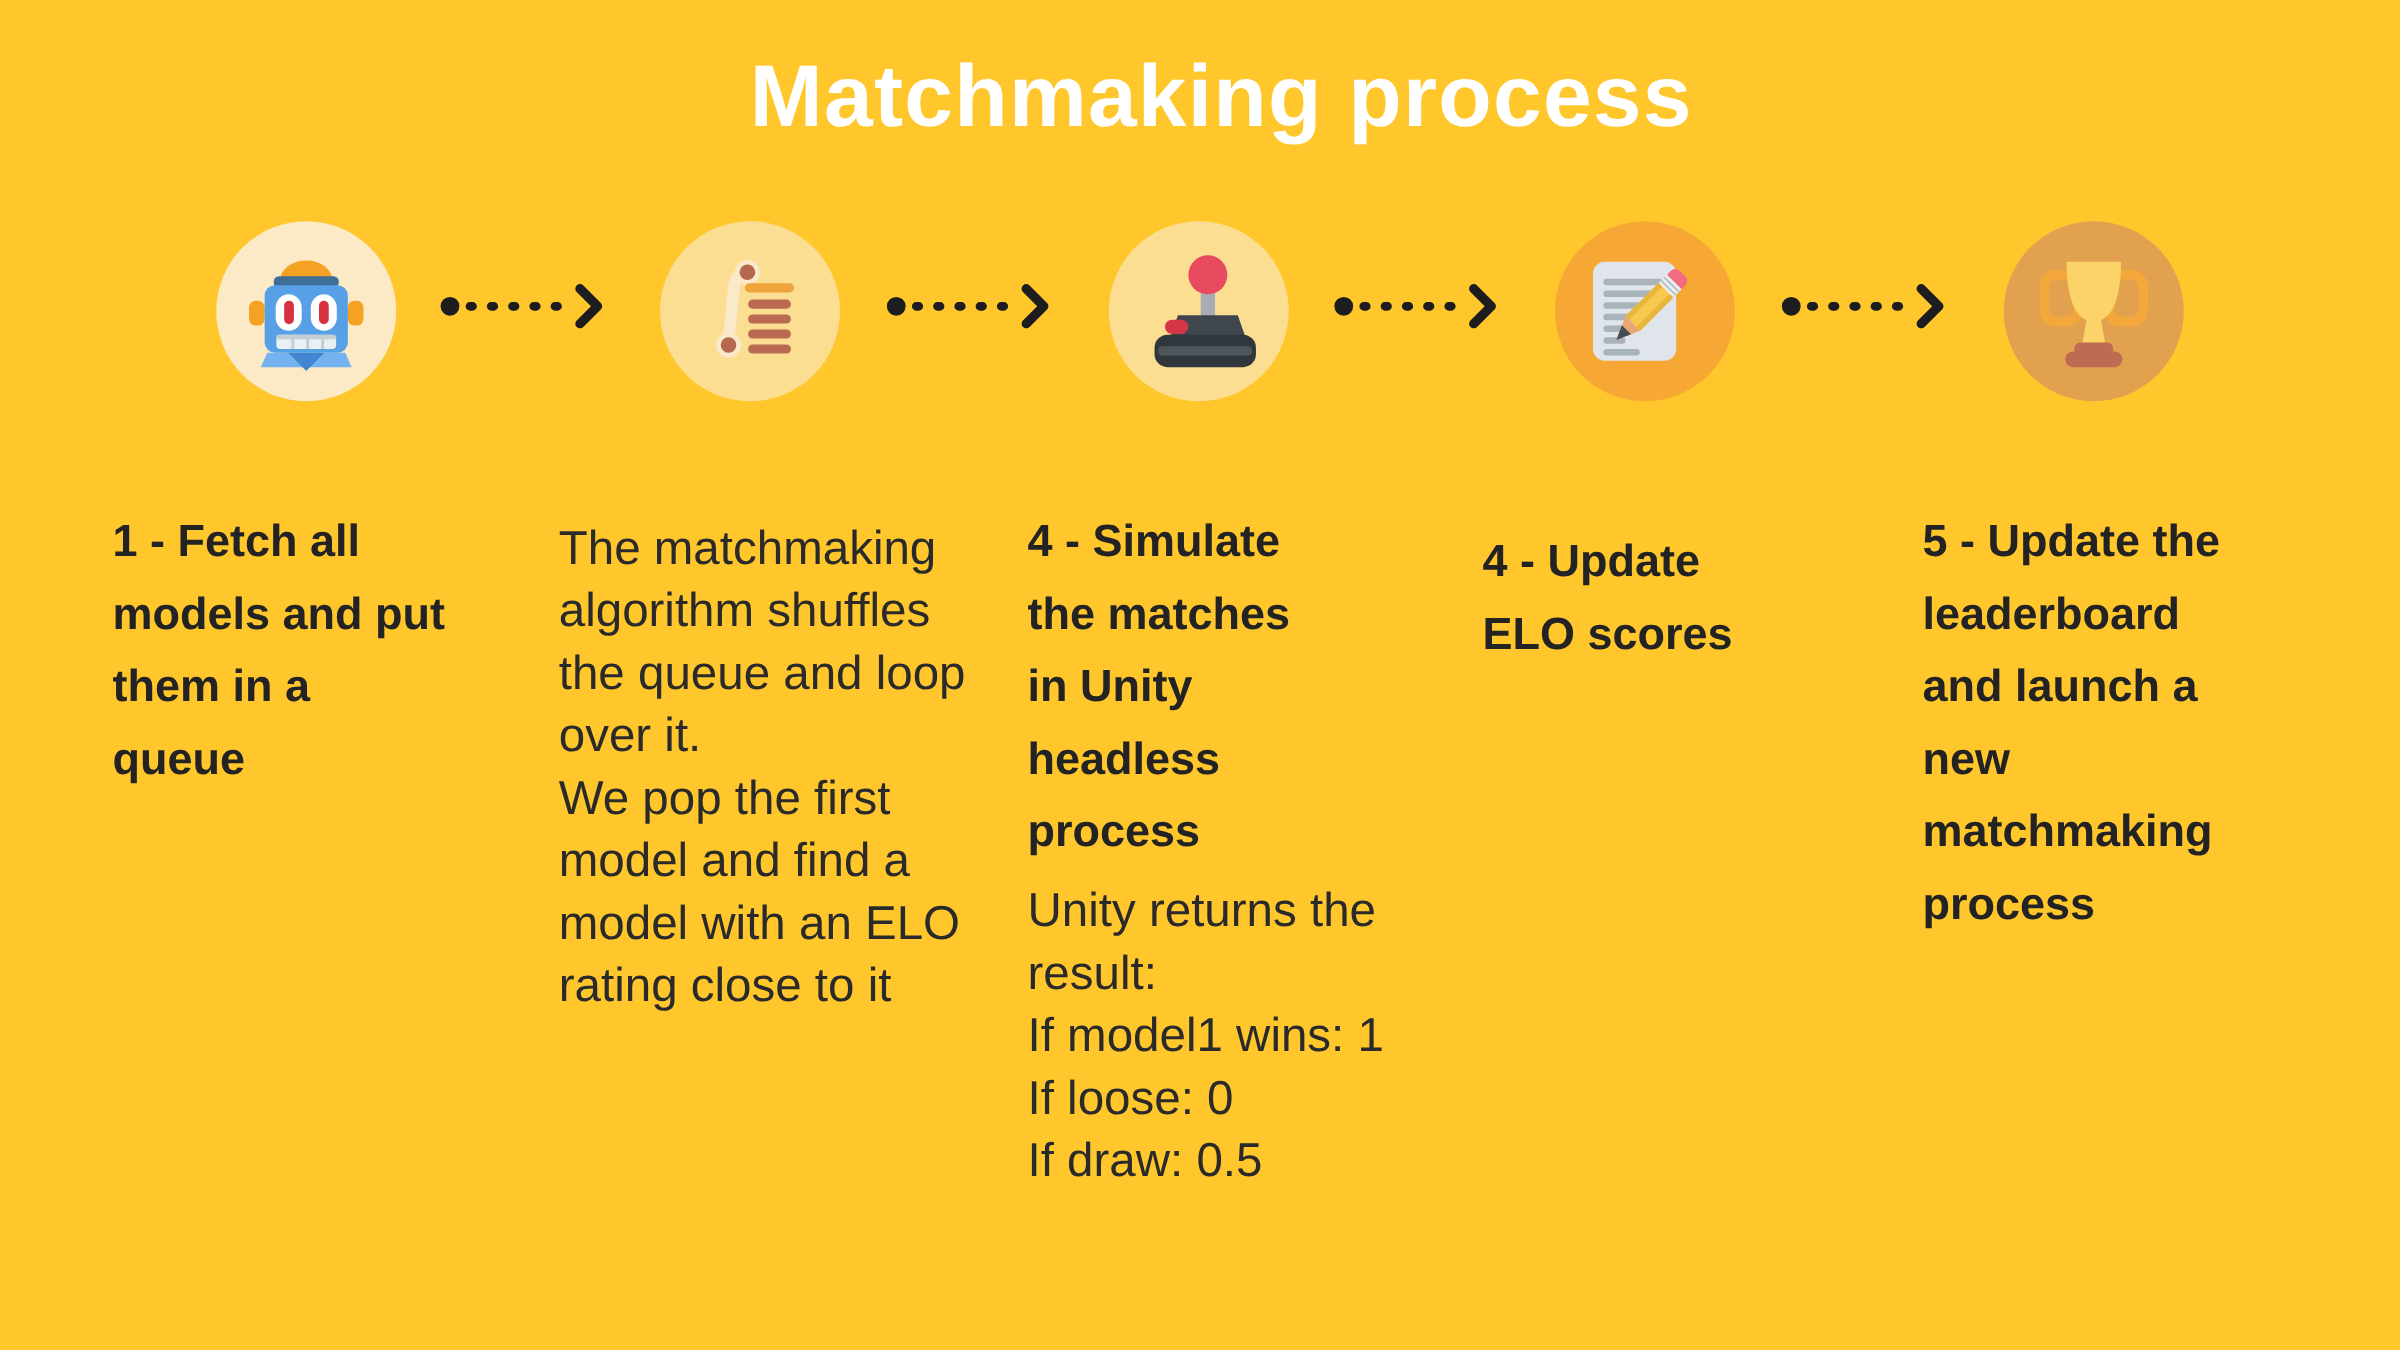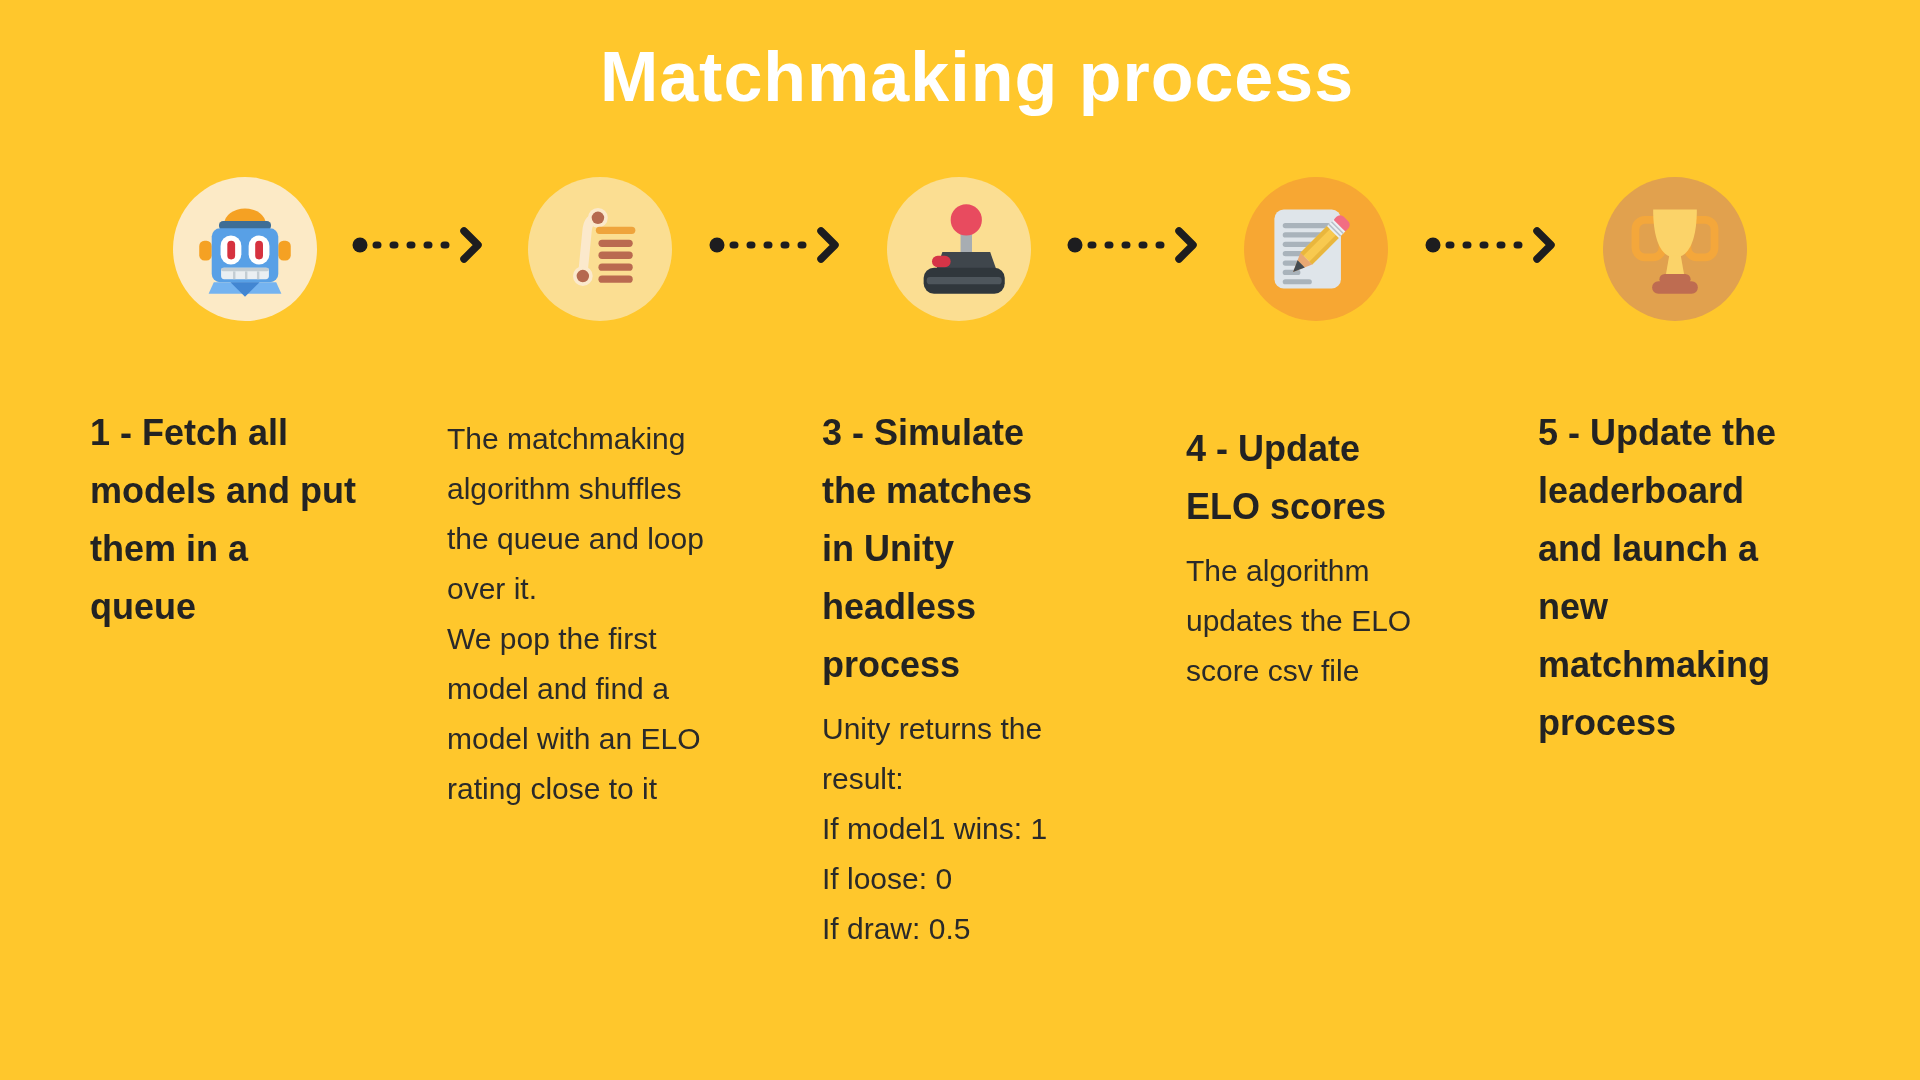--- a/index.html
+++ b/index.html
@@ -31,21 +31,21 @@
   .col1{left:90px;   width:332px;}
   .col2{left:447px;  width:352px;}
   .col3{left:822px;  width:312px;}
   .col4{left:1186px; width:302px;margin-top:16px;}
   .col5{left:1538px; width:322px;}
   .step-heading {
     font-size:36px; font-weight:700; line-height:58px;
     white-space:pre-line;
   }
   .step-body {
-    font-size:30px; font-weight:400; line-height:50px;
+    font-size:38px; font-weight:400; line-height:50px;
     margin-top:10px; white-space:pre-line; color:#2A2A2A;
   }
 </style>
 </head>
 <body style="background: rgb(255, 199, 44);">
 
 <div class="canvas">
 
   <h1 class="title" style="color: rgb(255, 255, 255);">Matchmaking process</h1>
 
@@ -168,38 +168,35 @@
 algorithm shuffles
 the queue and loop
 over it.
 We pop the first
 model and find a
 model with an ELO
 rating close to it</div>
   </div>
 
   <div class="col col3">
-    <div class="step-heading">3 - Simulate
+    <div class="step-heading">4 - Simulate
 the matches
 in Unity
 headless
 process</div>
     <div class="step-body">Unity returns the
 result:
 If model1 wins: 1
 If loose: 0
 If draw: 0.5</div>
   </div>
 
   <div class="col col4">
     <div class="step-heading">4 - Update
 ELO scores</div>
-    <div class="step-body">The algorithm
-updates the ELO
-score csv file</div>
   </div>
 
   <div class="col col5">
     <div class="step-heading">5 - Update the
 leaderboard
 and launch a
 new
 matchmaking
 process</div>
     <div class="step-body"></div>

